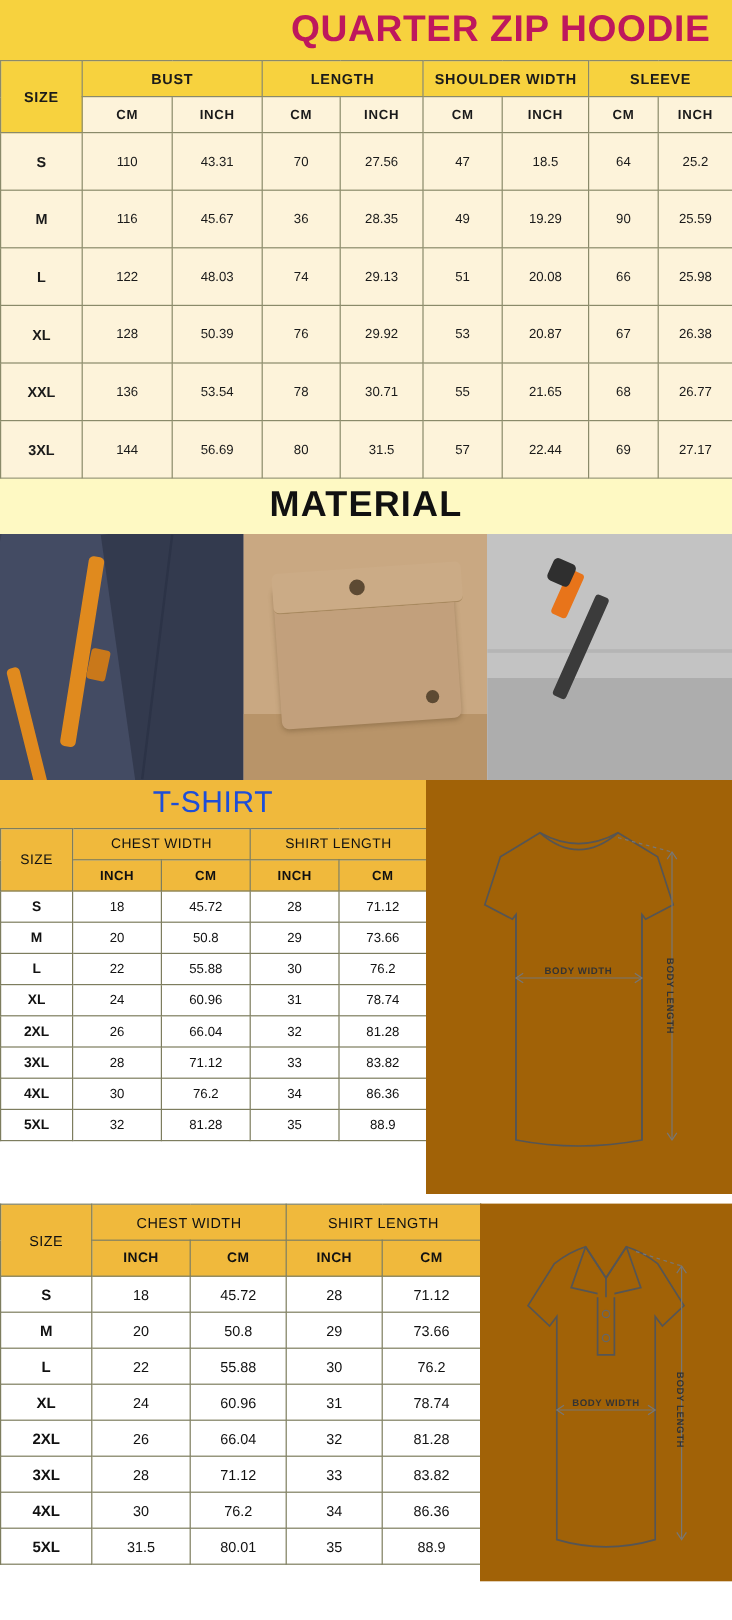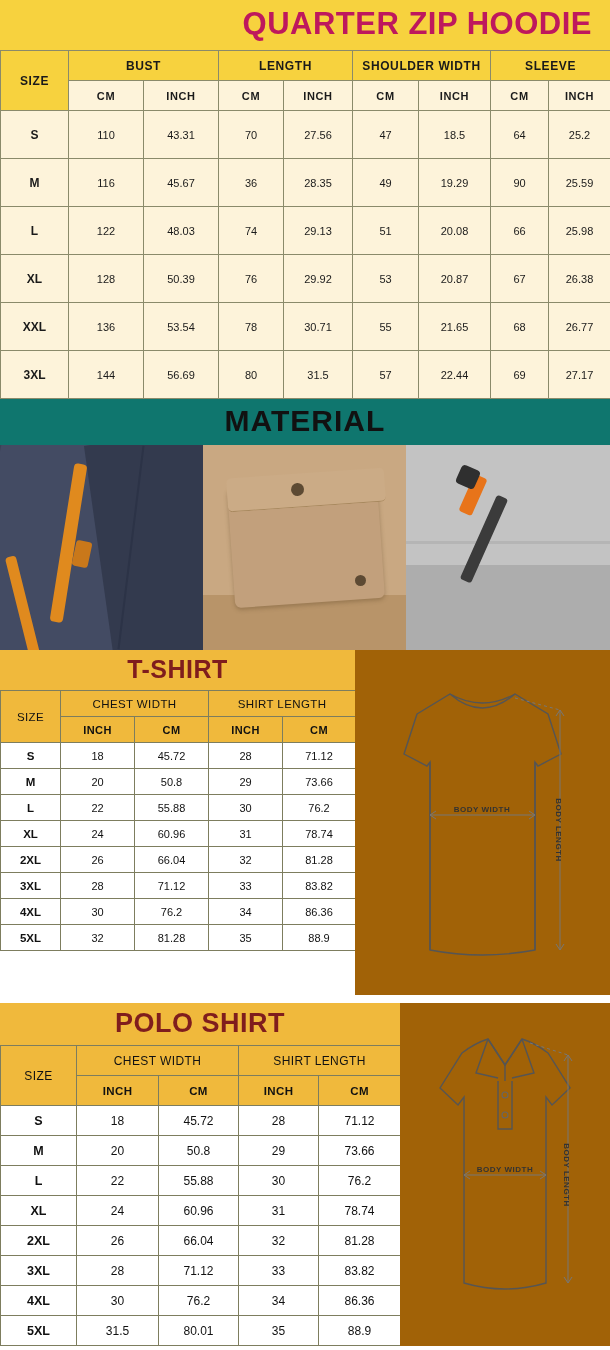--- a/index.html
+++ b/index.html
@@ -50,21 +50,21 @@
     height: 30px;
   }
   table.hoodie .sizecell {
     font-weight: bold;
     font-size: 12px;
   }
   table.hoodie tbody tr { height: 48px; }
 
   
   .material-title {
-    background: #0f766e;
+    background: #fef9c3;
     text-align: center;
     font-size: 30px;
     font-weight: bold;
     color: #111;
     letter-spacing: 1px;
     padding: 5px 0 7px 0;
   }
   .material-photos {
     display: flex;
     width: 610px;
@@ -144,22 +144,22 @@
     position:absolute; left:0px; top:96px; width:204px; height:3px;
     background:#b5b5b5;
   }
 
   
   .shirt-block { position: relative; width: 610px; background:#ffffff; }
   .shirt-title {
     background: #F0B93C;
     text-align: center;
     font-size: 25px;
-    font-weight: bold;
-    color: #7f1d1d;
+    font-weight: normal;
+    color: #1d4ed8;
     padding: 5px 0 6px 0;
     letter-spacing: 0.5px;
   }
   .shirt-flex { display: flex; }
   .shirt-table-wrap { width: 355px; }
   .shirt-art { width: 255px; position: relative; background:#a16207; }
 
   table.shirt {
     width: 100%;
     border-collapse: collapse;
@@ -434,21 +434,20 @@
           <text class="art-label" x="127" y="162" text-anchor="middle">BODY WIDTH</text>
           <text class="art-label" x="201" y="180" text-anchor="middle" transform="rotate(90 201 180)">BODY LENGTH</text>
         </svg>
       </div>
     </div>
   </div>
 
   <div class="shirt-block" style="margin-top:8px;">
     <div class="shirt-flex">
       <div class="shirt-table-wrap" style="width:400px;">
-        <div class="shirt-title polo-title">POLO SHIRT</div>
         <table class="shirt polo">
           <colgroup>
               <col style="width:76px">
               <col style="width:82px">
               <col style="width:80px">
               <col style="width:80px">
               <col style="width:82px">
             </colgroup>
           <thead>
             <tr>

